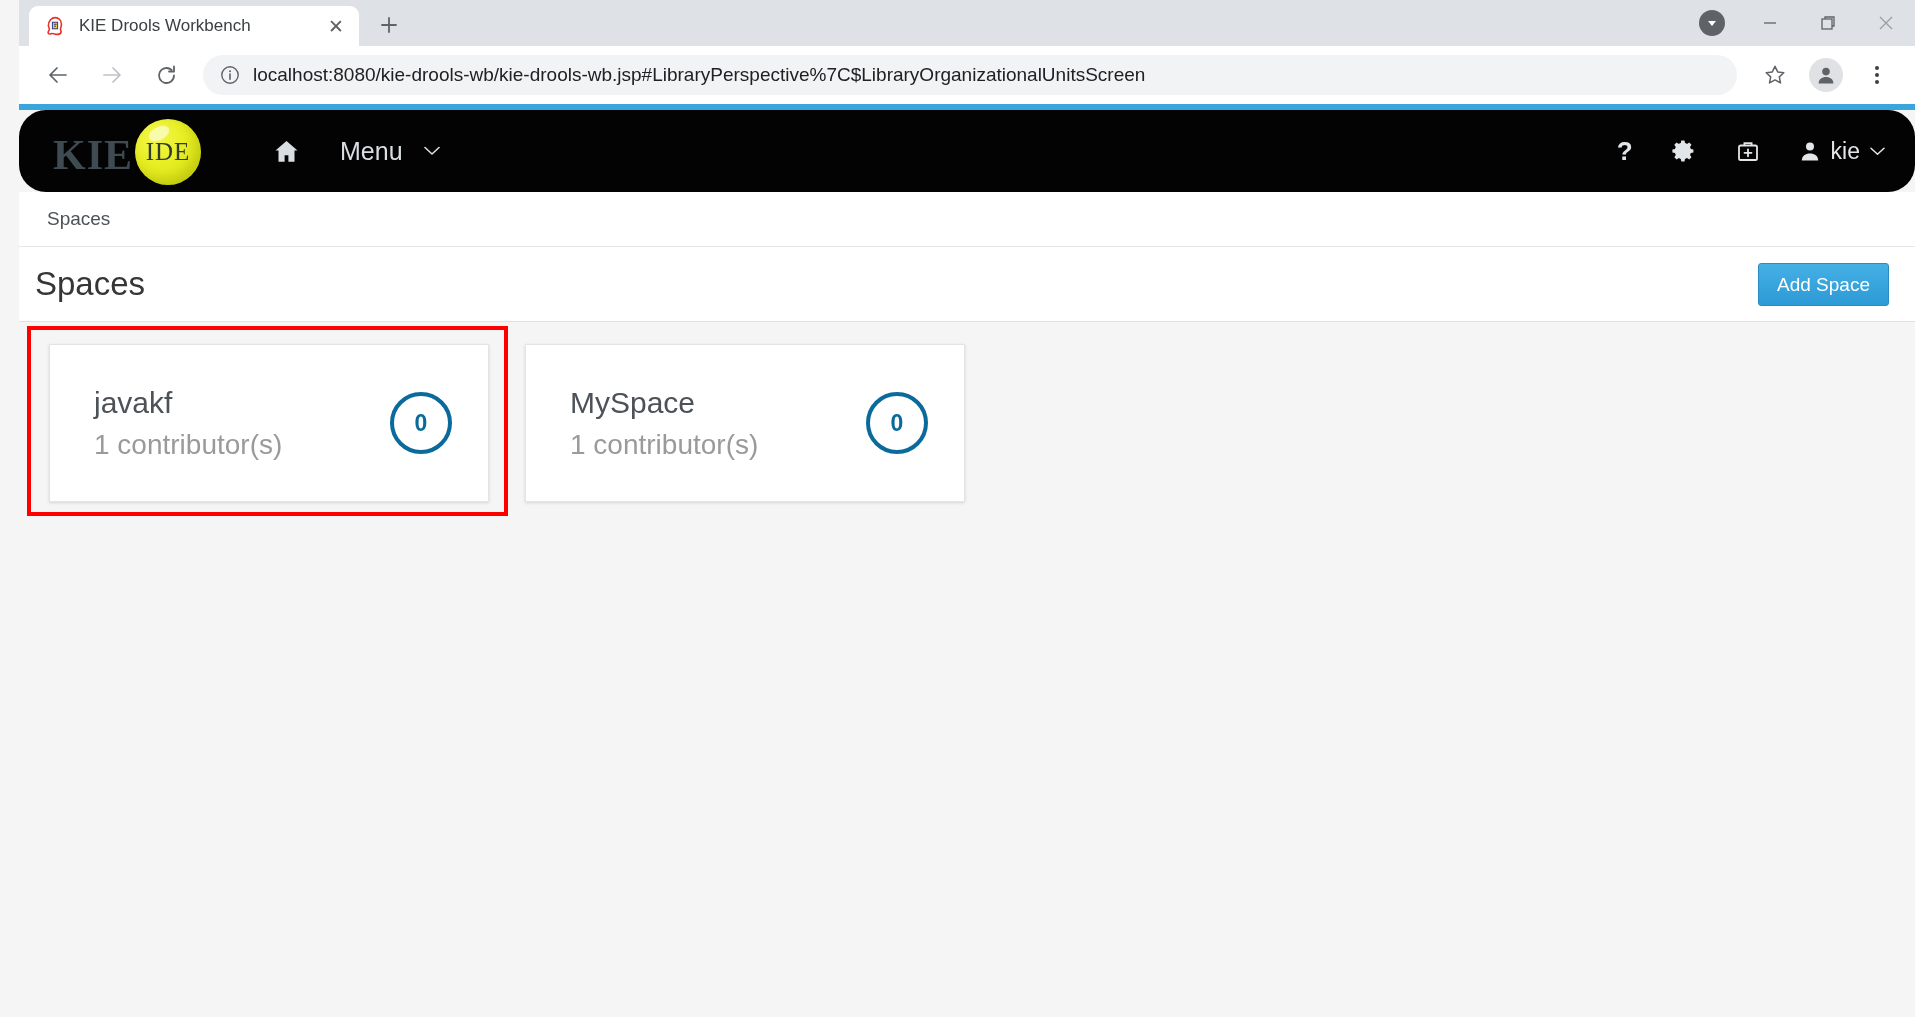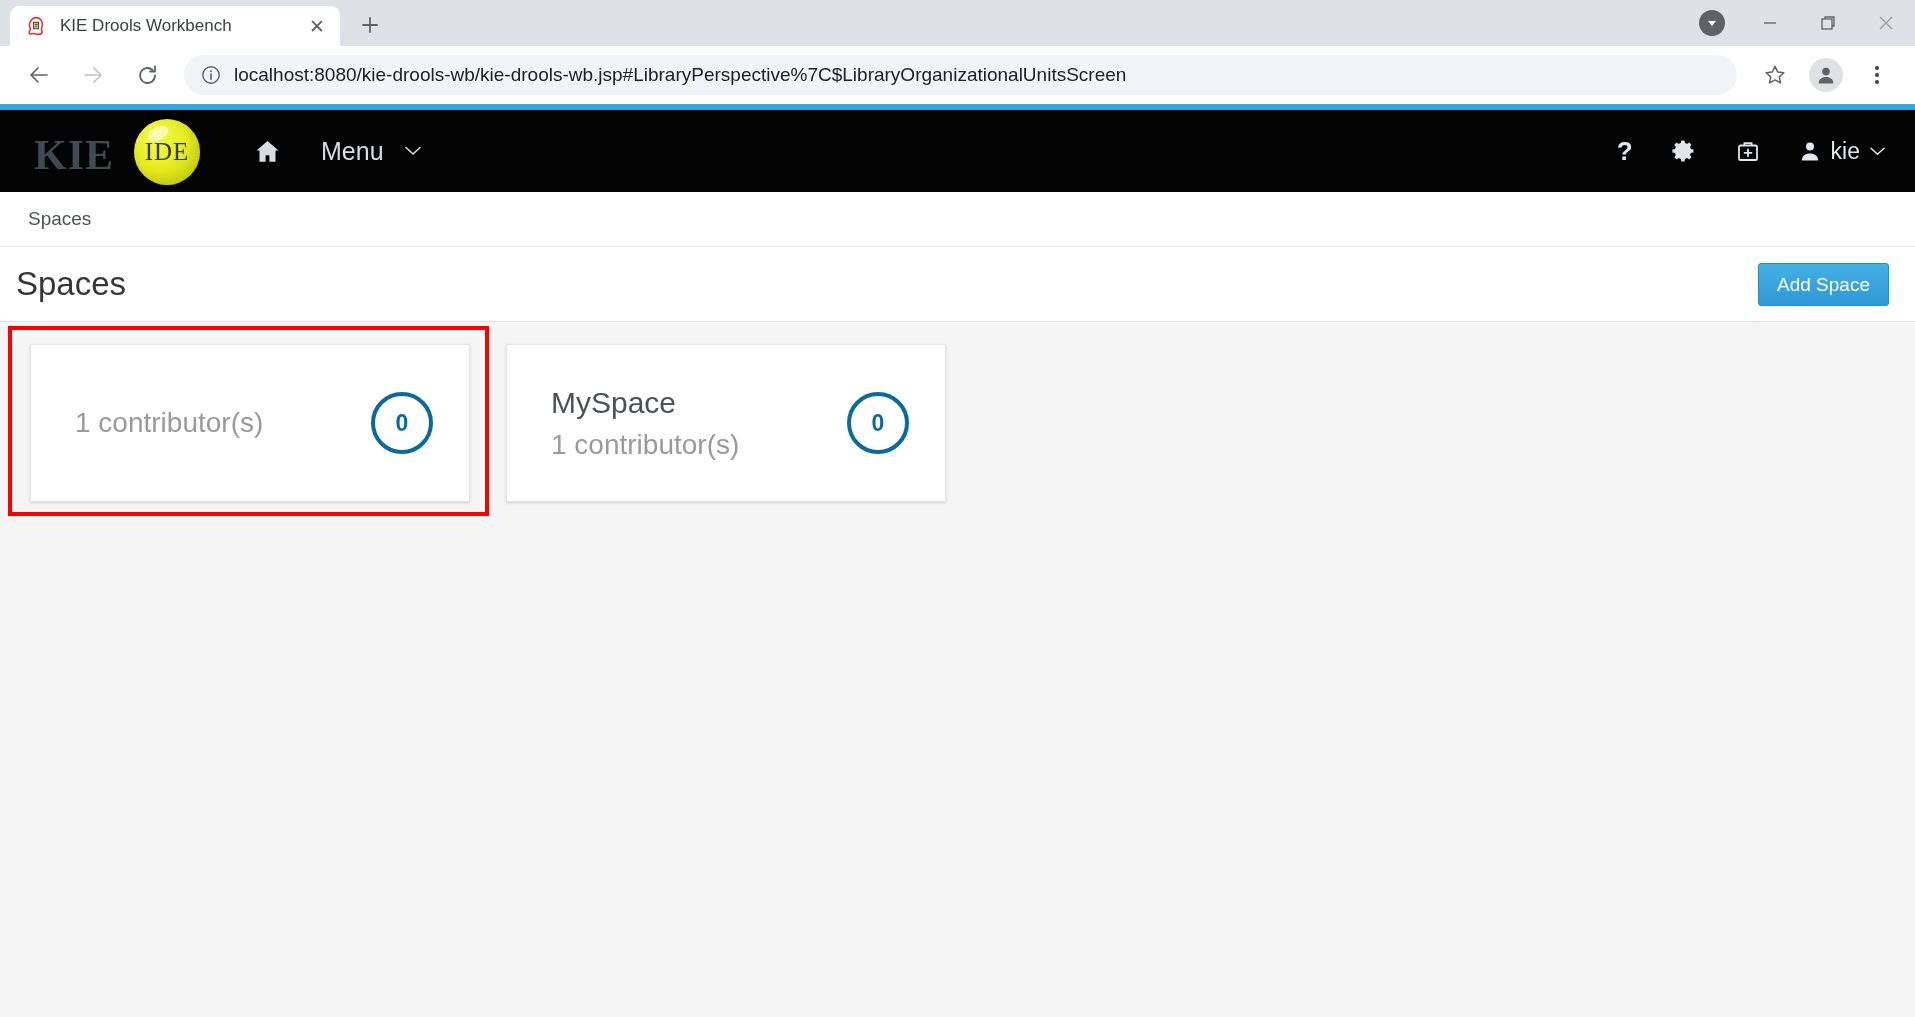--- a/index.html
+++ b/index.html
@@ -4,21 +4,21 @@
 <style>
   * { box-sizing: border-box; margin: 0; padding: 0; }
   html, body {
     width: 1915px; height: 1017px;
     font-family: "Liberation Sans", sans-serif;
     background: #f5f5f5;
     overflow: hidden;
   }
 
   
-  .browser { width: 1915px; height: 1017px; display: flex; flex-direction: column; }
+  .browser { width: 1915px; height: 1017px; display: flex; flex-direction: column; padding-left: 19px; }
 
   .tabstrip {
     height: 46px; background: #dee1e6;
     display: flex; align-items: flex-end; position: relative;
   }
   .tab {
     margin-left: 10px;
     width: 330px; height: 40px;
     background: #ffffff;
     border-radius: 9px 9px 0 0;
@@ -91,30 +91,30 @@
     display: flex; align-items: center; justify-content: center;
     margin: 0 8px;
   }
 
   
   .viewport { flex: 1; background: #f5f5f5; display: flex; flex-direction: column; }
   .blue-stripe { height: 6px; background: #39a5dc; }
 
   .appbar {
     height: 82px; background: #030303;
-    display: flex; align-items: center; padding: 0 30px 0 34px;
+    display: flex; align-items: center; padding: 0 30px 0 34px; border-radius: 27px;
   }
   .logo { display: flex; align-items: center; position: relative; width: 175px; height: 68px; }
   .logo-kie {
     font-family: "Liberation Serif", serif;
     font-size: 42px; font-weight: 700; color: #3e4b52;
     letter-spacing: 1px; position: absolute; left: 0; top: 14px;
   }
   .logo-ball {
-    position: absolute; left: 100px; top: 2px;
+    position: absolute; left: 82px; top: 2px;
     width: 66px; height: 66px; border-radius: 50%;
     background: radial-gradient(circle at 32% 26%, #f3f84c 0%, #e8ef24 42%, #d7de10 100%);
     box-shadow: inset -5px -6px 12px rgba(150,160,0,.38);
     display: flex; align-items: center; justify-content: center;
   }
   .logo-ide {
     font-family: "Liberation Serif", serif;
     font-size: 25px; color: #2f3b33; letter-spacing: 1px;
   }
   .logo-ball:after {
@@ -337,20 +337,21 @@
       <button class="btn-primary">Add Space</button>
     </div>
 
     <div class="content">
       <div class="highlight-box"></div>
 
       <div class="cards">
 
         <div class="card">
           <div class="card-text">
+            <div class="card-name">javakf</div>
             <div class="card-sub">1 contributor(s)</div>
           </div>
           <div class="card-count">0</div>
         </div>
 
         <div class="card">
           <div class="card-text">
             <div class="card-name">MySpace</div>
             <div class="card-sub">1 contributor(s)</div>
           </div>

